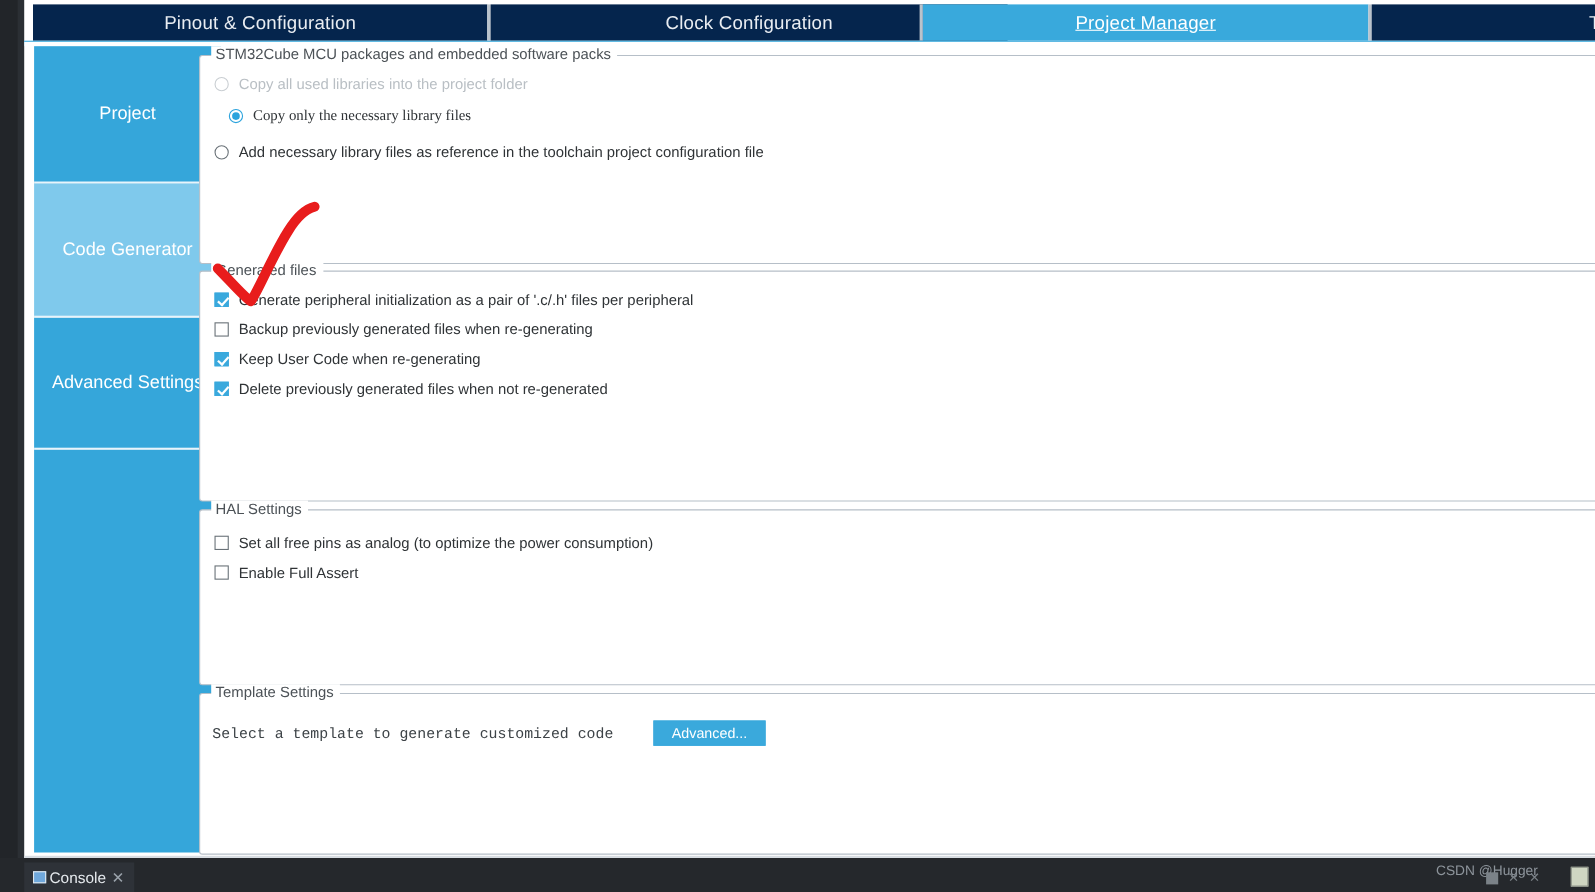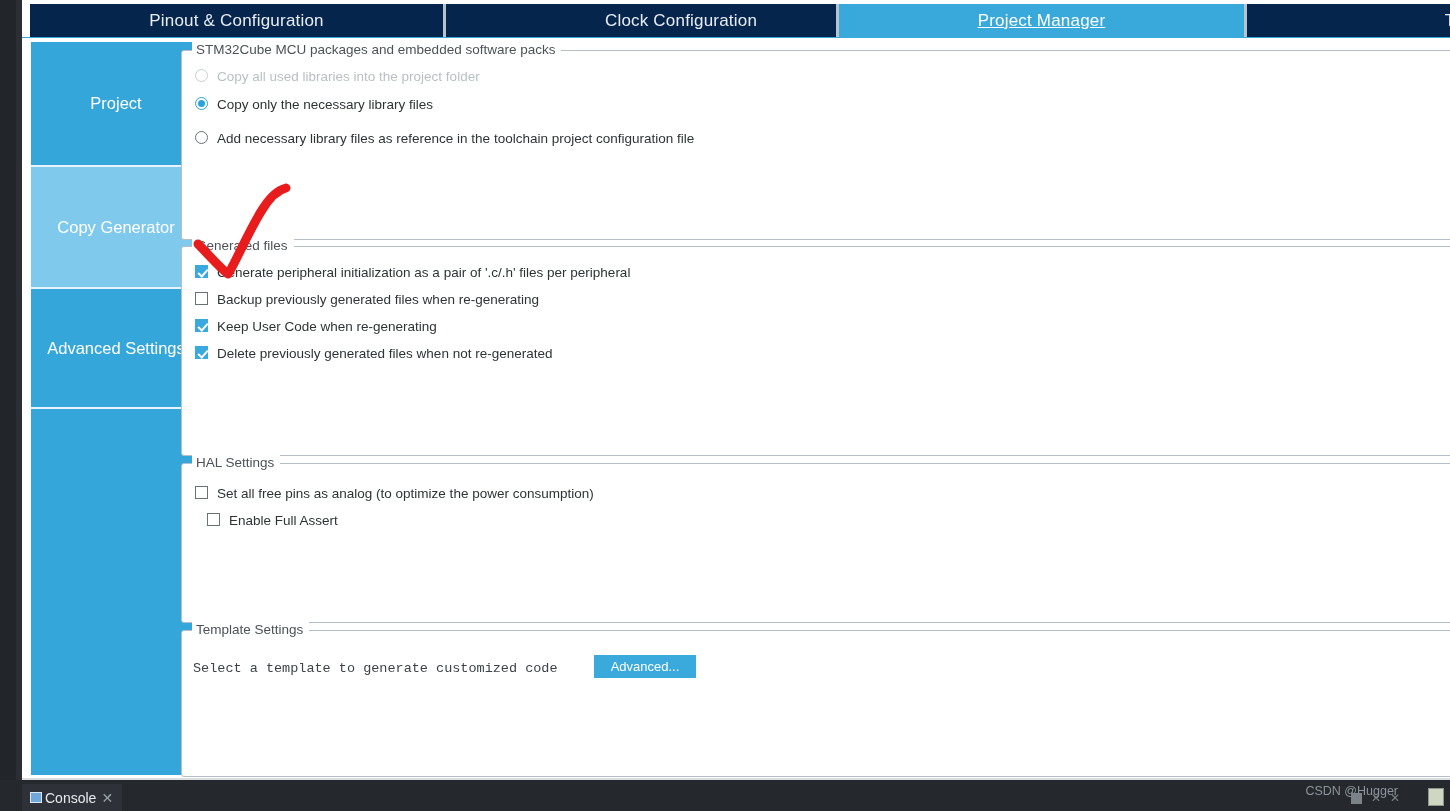--- a/index.html
+++ b/index.html
@@ -119,20 +119,21 @@
     padding: 0 6px 0 4px;
     font-size: 13.5px;
     color: #4c5257;
     white-space: nowrap;
   }
 
   
   .opt {
     position: absolute;
     display: flex;
+    align-items: center;
     font-size: 13.5px;
     color: #2f3336;
     white-space: nowrap;
   }
   .opt.disabled { color: #b9bfc4; }
   .opt .lbl { margin-left: 9px; }
 
   
   .radio {
     width: 13px; height: 13px;
@@ -294,39 +295,39 @@
   </div>
   <div class="underbar"></div>
 
   <div class="body-wrap"></div>
 
   <div class="sidebar">
     <div class="side-item s1">
       <span>Project</span>
     </div>
     <div class="side-item s2 sel">
-      <span>Copy Generator</span>
+      <span>Code Generator</span>
     </div>
     <div class="side-item s3">
       <span>Advanced Settings</span>
     </div>
     <div class="side-item s4">
       <span></span>
     </div>
   </div>
 
   <div class="gbox" style="left:181px;top:50px;width:1290px;height:190px;">
     <div class="gbox-title">STM32Cube MCU packages and embedded software packs</div>
 
     <div class="opt disabled" style="left:13px;top:18px;">
       <span class="radio disabled"></span>
       <span class="lbl">Copy all used libraries into the project folder</span>
     </div>
 
-    <div class="opt" style="left:13px;top:46px;">
+    <div class="opt" style="left:26px;top:46px;font-family:Liberation Serif, serif;">
       <span class="radio on"></span>
       <span class="lbl">Copy only the necessary library files</span>
     </div>
 
     <div class="opt" style="left:13px;top:80px;">
       <span class="radio"></span>
       <span class="lbl">Add necessary library files as reference in the toolchain project configuration file</span>
     </div>
   </div>
 
@@ -355,21 +356,21 @@
   </div>
 
   <div class="gbox" style="left:181px;top:463px;width:1290px;height:160px;">
     <div class="gbox-title">HAL Settings</div>
 
     <div class="opt" style="left:13px;top:22px;">
       <span class="cbox"></span>
       <span class="lbl">Set all free pins as analog (to optimize the power consumption)</span>
     </div>
 
-    <div class="opt" style="left:13px;top:49px;margin-left:12px;">
+    <div class="opt" style="left:13px;top:49px;">
       <span class="cbox"></span>
       <span class="lbl">Enable Full Assert</span>
     </div>
   </div>
 
   <div class="gbox" style="left:181px;top:630px;width:1290px;height:147px;">
     <div class="gbox-title">Template Settings</div>
 
     <div class="tpl-text" style="left:11px;top:30px;font-family:Liberation Mono, monospace;">Select a template to generate customized code</div>
 

